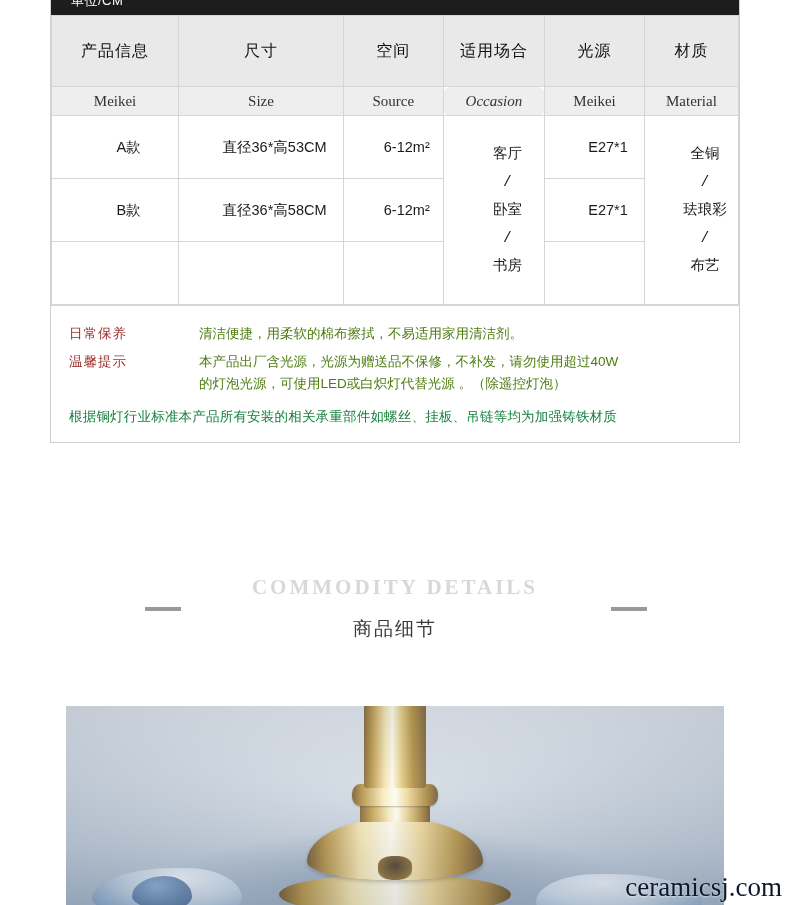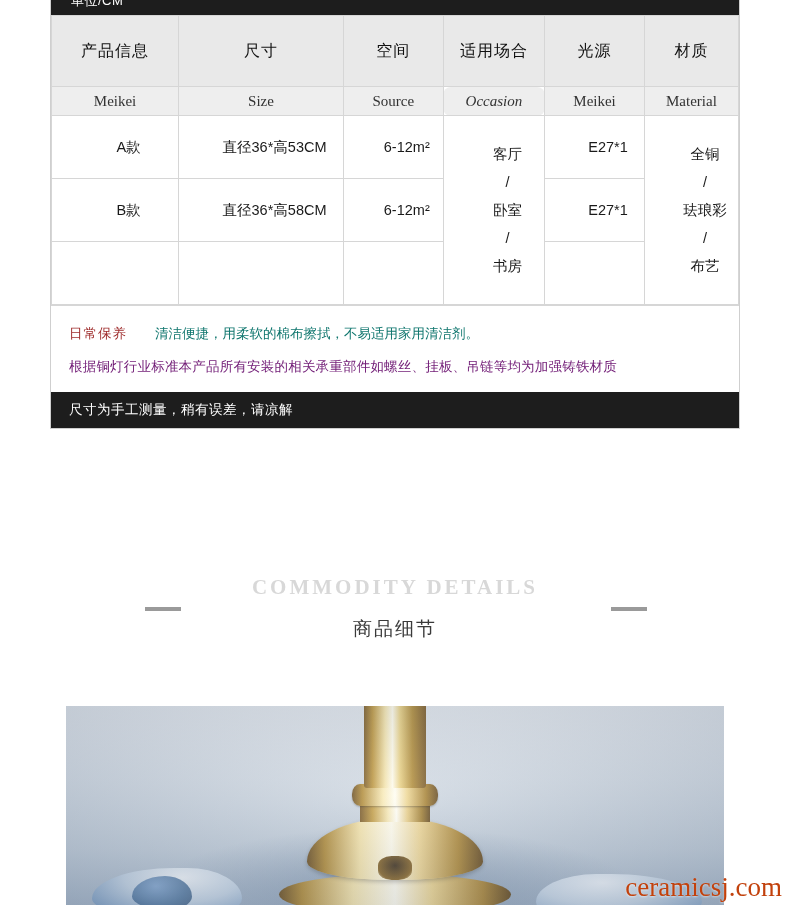--- a/index.html
+++ b/index.html
@@ -73,48 +73,50 @@
     height: 60px;
     padding-left: 28px;
   }
   .row-a td { border-top: 1px solid #9e2b2b; }
   .row-c td { height: 60px; }
 
   .merged {
     font-size: 14.5px;
     line-height: 28px;
     color: #1a1a1a;
+    font-family: Liberation Mono, monospace;
   }
 
   
   .notes {
     padding: 14px 0 10px 0;
     border-top: 1px solid #d6d6d6;
   }
   .note-row {
     display: flex;
     align-items: flex-start;
     padding: 3px 18px 3px 18px;
+    gap: 44px;
   }
   .note-label {
     color: #9e2b2b;
     font-size: 13.5px;
     width: 86px;
     flex: 0 0 86px;
     line-height: 22px;
     letter-spacing: 1px;
   }
   .note-text {
     font-size: 13.5px;
     line-height: 22px;
-    color: #0f766e;
+    color: #4d7c0f;
     flex: 1 1 auto;
   }
   .note-warn {
-    color: #701a75;
+    color: #15803d;
     font-size: 13.5px;
     line-height: 22px;
     padding: 8px 18px 4px 18px;
     letter-spacing: 0.2px;
   }
 
   .foot-bar {
     background: #1d1d1d;
     color: #ffffff;
     font-size: 13.5px;
@@ -270,21 +272,21 @@
     border-radius: 40% 60% 45% 30% / 70% 70% 40% 40%;
     filter: blur(0.4px);
   }
 
   .watermark {
     position: absolute;
     right: 8px;
     bottom: 2px;
     font-family: "Liberation Serif", serif;
     font-size: 27px;
-    color: #c2410c;
+    color: #0f172a;
     letter-spacing: 0px;
     text-shadow: 0 1px 2px rgba(255,255,255,0.55);
     white-space: nowrap;
   }
 </style>
 </head>
 <body>
 
 <div class="spec-panel">
 
@@ -348,24 +350,28 @@
         <td></td>
       </tr>
     </tbody>
   </table>
 
   <div class="notes">
     <div class="note-row">
       <div class="note-label">日常保养</div>
       <div class="note-text">清洁便捷，用柔软的棉布擦拭，不易适用家用清洁剂。</div>
     </div>
+    <div class="note-row">
+      <div class="note-label">温馨提示</div>
+      <div class="note-text" style="white-space:pre-line">本产品出厂含光源，光源为赠送品不保修，不补发，请勿使用超过40W
+的灯泡光源，可使用LED或白炽灯代替光源 。（除遥控灯泡）</div>
+    </div>
     <div class="note-warn">根据铜灯行业标准本产品所有安装的相关承重部件如螺丝、挂板、吊链等均为加强铸铁材质</div>
   </div>
 
-  <div class="foot-bar">尺寸为手工测量，稍有误差，请凉解</div>
 </div>
 
 <div class="section-head">
   <div class="rule left"></div>
   <div class="rule right"></div>
   <div class="sec-en">COMMODITY DETAILS</div>
   <div class="sec-cn">商品细节</div>
 </div>
 
 <div class="photo">

